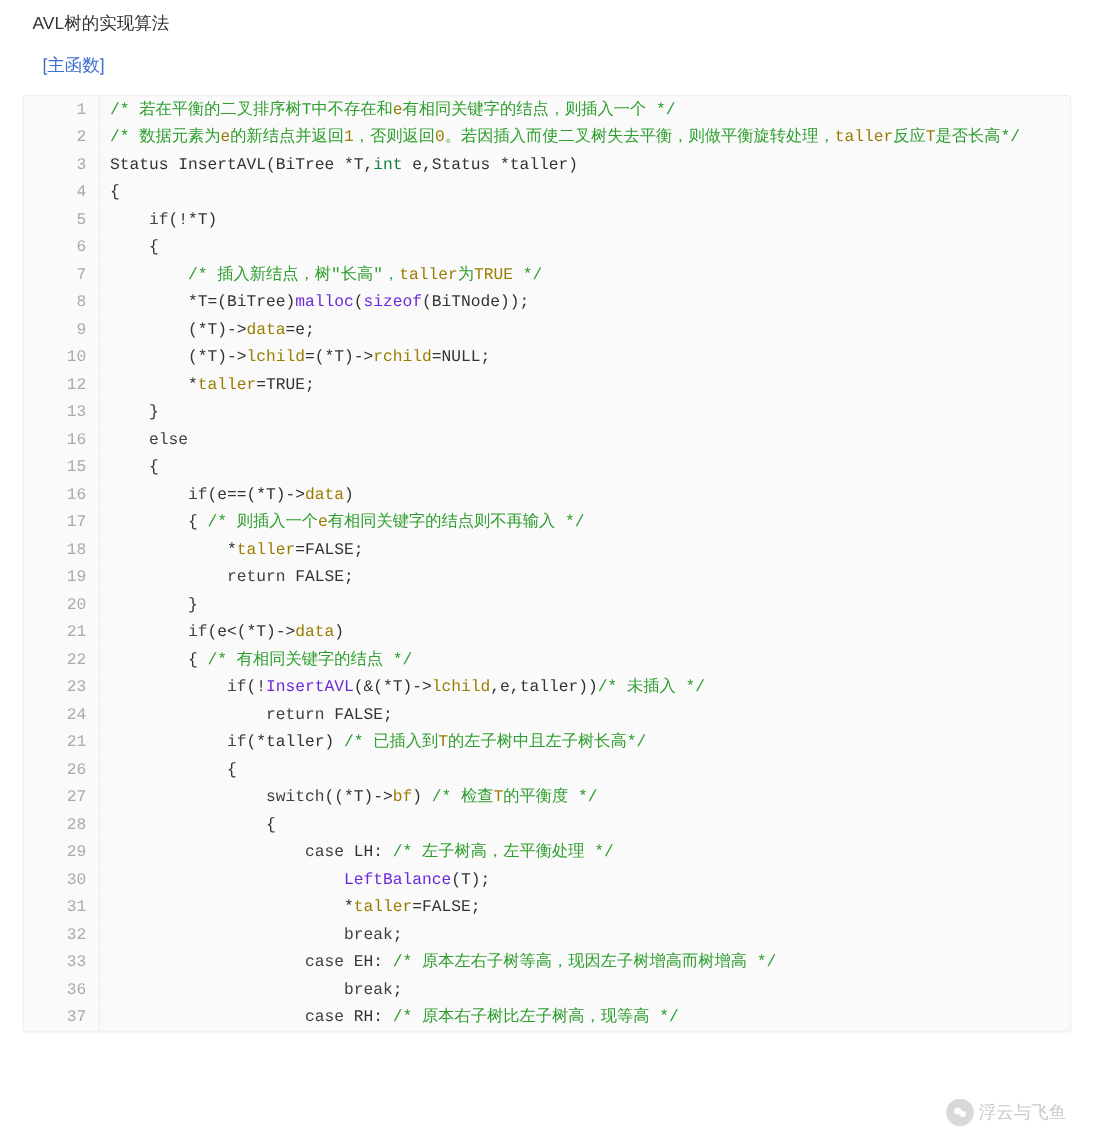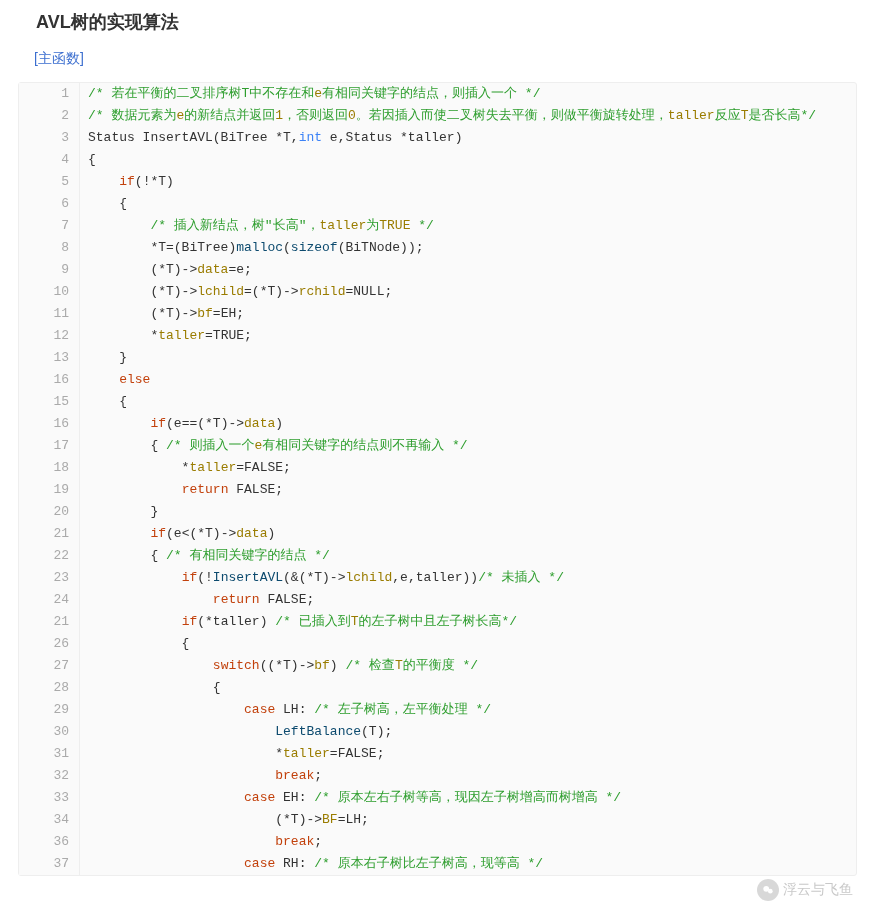--- a/index.html
+++ b/index.html
@@ -1,27 +1,27 @@
 <!DOCTYPE html>
 <html><head>
 <meta charset="utf-8">
 <style>
   html,body{margin:0;padding:0;background:#fff;color:#222;font-family:"Microsoft YaHei","PingFang SC",Arial,sans-serif}
   .page{width:875px;min-height:913px;box-sizing:border-box;padding:6px 18px 24px 18px;position:relative}
-  h2.title{font-size:18px;font-weight:700;margin:4px 0 16px 18px;color:#333}
+  h2.title{font-size:14px;font-weight:400;margin:4px 0 16px 8px;color:#333}
   .section-label{color:#3b6ecf;font-size:14px;margin:0 0 14px 16px}
   .codebox{background:#fafafa;border:1px solid #eee;border-radius:3px;font-family:Consolas,"Courier New",monospace;font-size:13px;line-height:22px;color:#333}
   .codebox table{border-collapse:collapse;width:100%}
   .gutter{width:40px;text-align:right;color:#aaa;padding:0 10px;vertical-align:top;user-select:none;border-right:1px solid #eee;background:#fafafa}
   .code{padding:0 8px;white-space:pre;vertical-align:top}
   .c-comment{color:#2e9e2e}
-  .c-type{color:#3b82f6}
-  .c-kw{color:#c2410c}
+  .c-type{color:#15803d}
+  .c-kw{color:#404040}
   .c-id{color:#9a7c00}
-  .c-call{color:#0c4a6e}
+  .c-call{color:#6d28d9}
   .watermark{position:absolute;right:22px;bottom:12px;display:flex;align-items:center;gap:4px;color:#bbb;font-size:14px;opacity:.8}
   .wm-ico{width:22px;height:22px;border-radius:50%;background:#cfcfcf;display:inline-flex;align-items:center;justify-content:center;color:#fff;font-size:12px}
 </style>
 </head>
 <body>
 
 <div class="page">
   <h2 class="title">AVL树的实现算法</h2>
   <div class="section-label">[主函数]</div>
 
@@ -60,24 +60,20 @@
             <td class="gutter">8</td>
             <td class="code"><span>        *T=(BiTree)</span><span class="c-call">malloc</span><span>(</span><span class="c-call">sizeof</span><span>(BiTNode));</span></td>
           </tr>
           <tr>
             <td class="gutter">9</td>
             <td class="code"><span>        (*T)-&gt;</span><span class="c-id">data</span><span>=e;</span></td>
           </tr>
           <tr>
             <td class="gutter">10</td>
             <td class="code"><span>        (*T)-&gt;</span><span class="c-id">lchild</span><span>=(*T)-&gt;</span><span class="c-id">rchild</span><span>=NULL;</span></td>
-          </tr>
-          <tr>
-            <td class="gutter">11</td>
-            <td class="code"><span>        (*T)-&gt;</span><span class="c-id">bf</span><span>=EH;</span></td>
           </tr>
           <tr>
             <td class="gutter">12</td>
             <td class="code"><span>        *</span><span class="c-id">taller</span><span>=TRUE;</span></td>
           </tr>
           <tr>
             <td class="gutter">13</td>
             <td class="code"><span>    }</span></td>
           </tr>
           <tr>
@@ -154,24 +150,20 @@
           </tr>
           <tr>
             <td class="gutter">32</td>
             <td class="code"><span>                        </span><span class="c-kw">break</span><span>;</span></td>
           </tr>
           <tr>
             <td class="gutter">33</td>
             <td class="code"><span>                    </span><span class="c-kw">case</span><span> EH: </span><span class="c-comment">/* 原本左右子树等高，现因左子树增高而树增高 */</span></td>
           </tr>
           <tr>
-            <td class="gutter">34</td>
-            <td class="code"><span>                        (*T)-&gt;</span><span class="c-id">BF</span><span>=LH;</span></td>
-          </tr>
-          <tr>
             <td class="gutter">36</td>
             <td class="code"><span>                        </span><span class="c-kw">break</span><span>;</span></td>
           </tr>
           <tr>
             <td class="gutter">37</td>
             <td class="code"><span>                    </span><span class="c-kw">case</span><span> RH: </span><span class="c-comment">/* 原本右子树比左子树高，现等高 */</span></td>
           </tr>
         </tbody>
       </table>
   </div>

